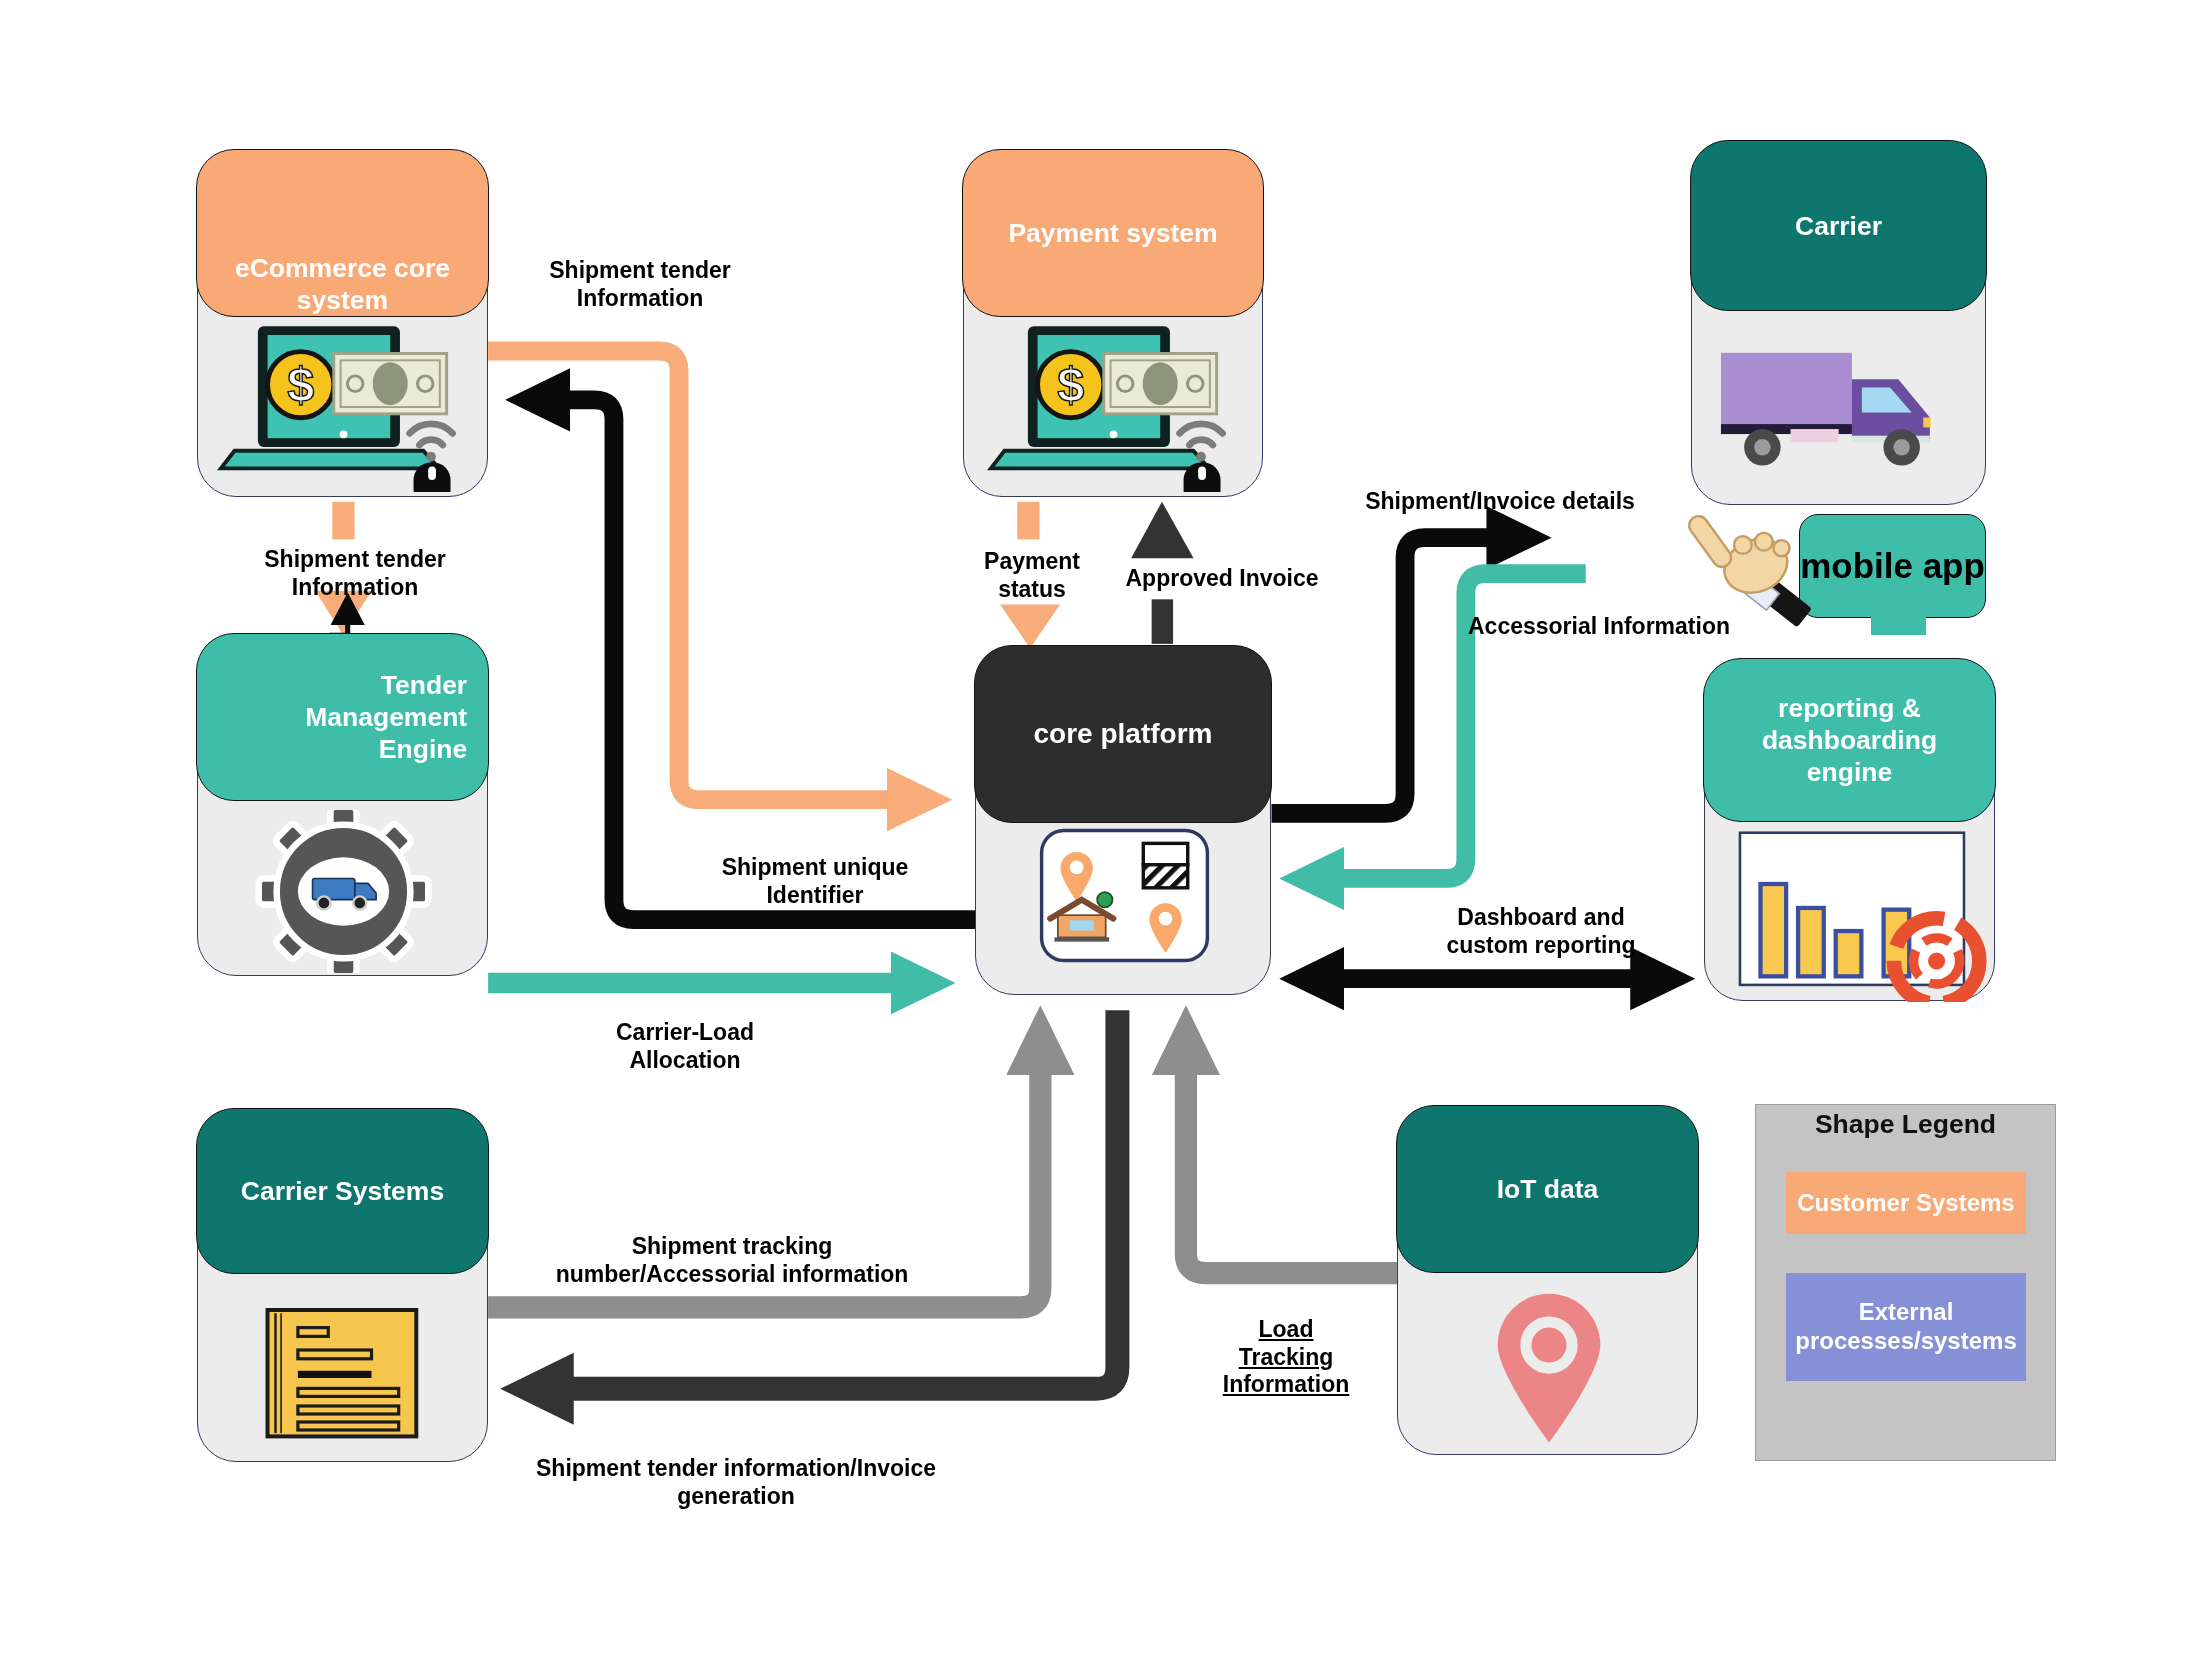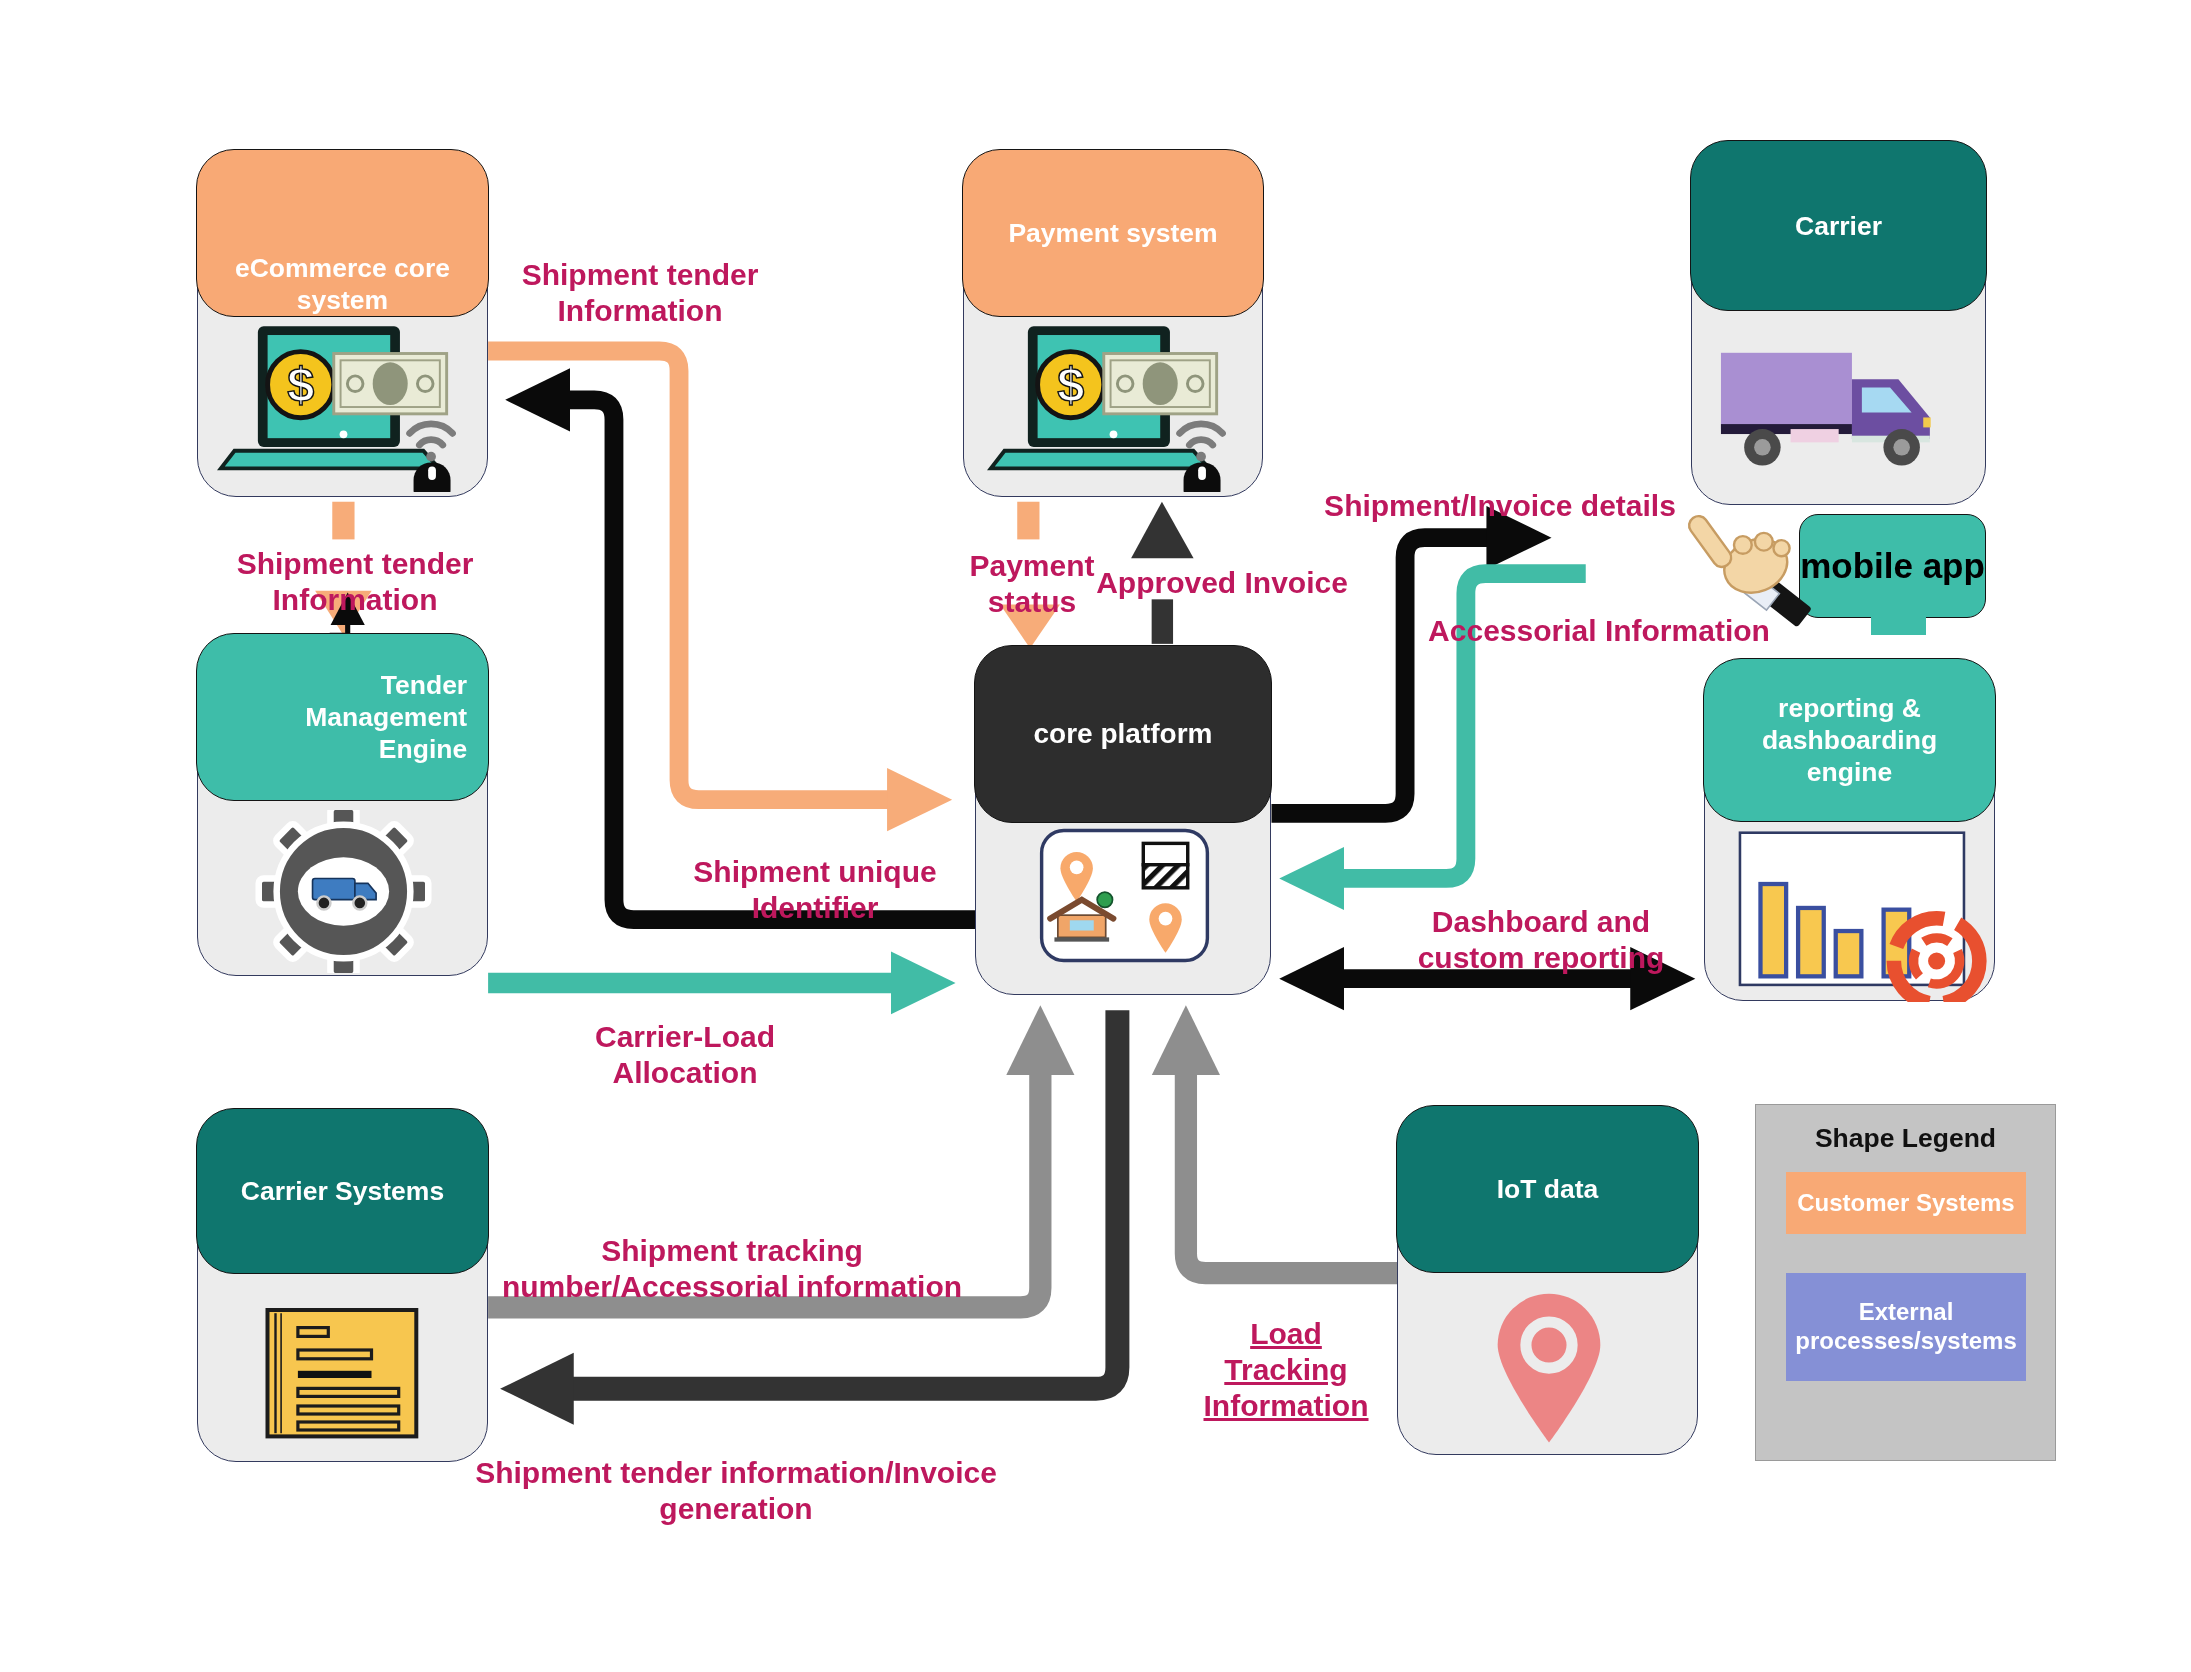--- a/index.html
+++ b/index.html
@@ -8,29 +8,29 @@
   svg.layer{position:absolute;left:0;top:0;}
   .node{position:absolute;background:#ECECEC;border:1.7px solid #333A5E;border-radius:39px;box-sizing:border-box;}
   .hdr{position:absolute;left:-1.7px;top:-1.7px;right:-1.7px;border:1.7px solid #141414;border-radius:38px;
        display:flex;align-items:center;justify-content:center;text-align:center;
        color:#ffffff;font-weight:bold;font-size:26.5px;line-height:1.22;padding:0 20.5px;box-sizing:border-box;}
   .hdr.orange{background:#F8A975;}
   .hdr.teal{background:#3EBDA9;}
   .hdr.gray{background:#0f766e;}
   .hdr.black{background:#2D2D2D;}
   .lbl{position:absolute;transform:translateX(-50%);text-align:center;font-weight:bold;
-       font-size:30px;line-height:1.2;color:#be185d;white-space:nowrap;}
+       font-size:23px;line-height:1.2;color:#000000;white-space:nowrap;}
   .icon{position:absolute;}
   #mobileapp{position:absolute;left:1799px;top:514px;width:187px;height:104px;background:#3EBDA9;
              border:1.7px solid #141414;border-radius:19px;display:flex;align-items:center;justify-content:center;
              color:#000000;font-weight:bold;font-size:35px;box-sizing:border-box;}
   #mobileapp-tab{position:absolute;left:1871px;top:616px;width:55px;height:19px;background:#3EBDA9;}
   #legend{position:absolute;left:1755px;top:1104px;width:301px;height:357px;background:#C4C4C4;
           border:1.7px solid #9A9A9A;box-sizing:border-box;}
-  #legend .lg-title{text-align:center;font-weight:bold;font-size:26.5px;color:#111;margin-top:18px;}
+  #legend .lg-title{text-align:center;font-weight:bold;font-size:26.5px;color:#111;margin-top:4px;}
   .swatch{position:absolute;left:30px;width:240px;display:flex;align-items:center;justify-content:center;
           text-align:center;color:#fff;font-weight:bold;font-size:24px;line-height:1.2;padding:0 8.6px;box-sizing:border-box;}
   .sw-orange{top:67px;height:62px;background:#F8A975;}
   .sw-purple{top:168px;height:108px;background:#8590D6;}
 </style>
 </head>
 <body>
 
 <div id="canvas">
 

